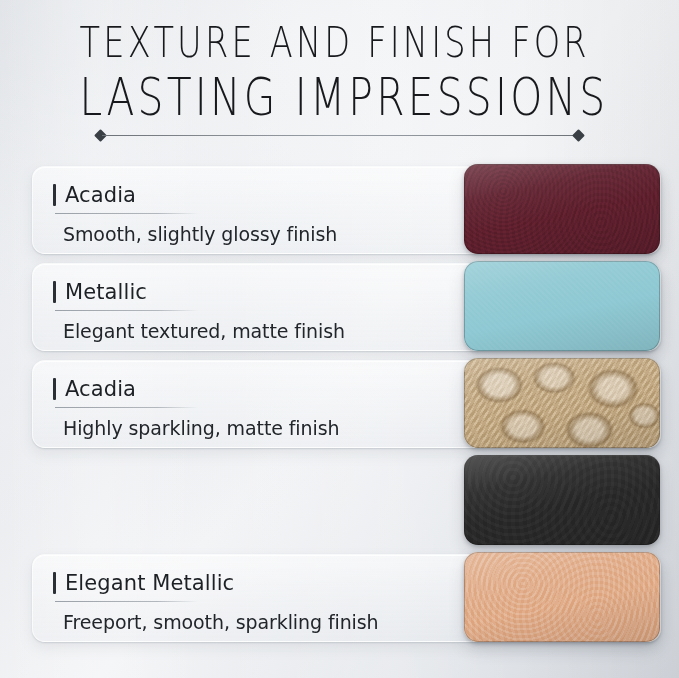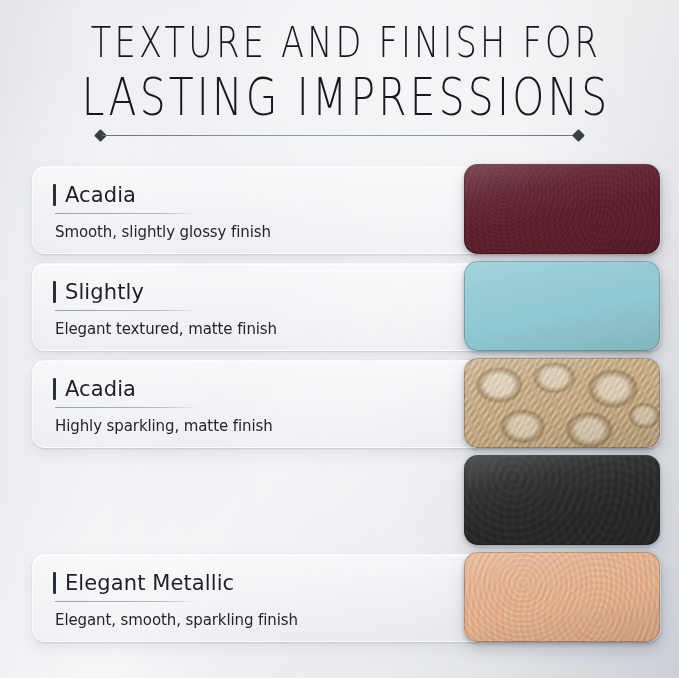--- a/index.html
+++ b/index.html
@@ -36,21 +36,21 @@
         rgba(255,255,255,.16) 58%,
         rgba(255,255,255,.00) 76%,
         rgba(0,0,0,.035) 100%);
     pointer-events:none;
   }
 
   
   #header {
     position: absolute;
     left: 13px; right: 0; top: 22px;
-    text-align: center;
+    text-align: left;
     z-index: 3;
   }
   .title-line {
     font-family: "DejaVu Sans", sans-serif;
     font-weight: 300;
     color: #17191c;
     white-space: nowrap;
     line-height: 1.0;
     transform: scaleX(0.80);
     transform-origin: 50% 50%;
@@ -150,24 +150,24 @@
   }
   .name-rule {
     margin-left: 2px;
     margin-top: 5px;
     width: 143px;
     height: 1px;
     background: linear-gradient(90deg, #9ba1a8 0%, #b3b8be 72%, rgba(179,184,190,0) 100%);
   }
   .desc {
     margin-top: 9px;
-    margin-left: 2px;
+    margin-left: 10px;
     font-family: "DejaVu Sans", sans-serif;
     font-weight: 400;
-    font-size: 15px;
+    font-size: 19px;
     color: #22262b;
     letter-spacing: -.1px;
     white-space: nowrap;
   }
 
   
   .swatch {
     position: absolute;
     left: 464px;
     top: 2px;
@@ -228,21 +228,21 @@
         <div class="grain" style="background: repeating-radial-gradient(circle at 20% 30%, rgba(255, 255, 255, 0.1) 0px, rgba(255, 255, 255, 0.1) 2px, rgba(0, 0, 0, 0.1) 2px, rgba(0, 0, 0, 0.1) 4px), repeating-radial-gradient(circle at 70% 65%, rgba(255, 255, 255, 0.08) 0px, rgba(255, 255, 255, 0.08) 3px, rgba(0, 0, 0, 0.08) 3px, rgba(0, 0, 0, 0.08) 6px);"></div>
         <div class="gloss"></div>
         <div class="edge"></div>
       </div>
     </div>
     <div class="row">
       <div class="card">
         <div class="card-text">
           <div class="name-wrap">
             <span class="accent-bar"></span>
-            <span class="name">Slightly</span>
+            <span class="name">Metallic</span>
           </div>
           <div class="name-rule"></div>
           <div class="desc">Elegant textured, matte finish</div>
         </div>
       </div>
       <div class="swatch">
         <div class="base" style="background: rgb(143, 201, 211);"></div>
         <div class="grain" style="background: repeating-linear-gradient(45deg, rgba(255, 255, 255, 0.05) 0px, rgba(255, 255, 255, 0.05) 2px, rgba(0, 0, 0, 0.03) 2px, rgba(0, 0, 0, 0.03) 4px); opacity: 0.35;"></div>
         <div class="gloss"></div>
         <div class="edge"></div>
@@ -275,21 +275,21 @@
       </div>
     </div>
     <div class="row">
       <div class="card">
         <div class="card-text">
           <div class="name-wrap">
             <span class="accent-bar"></span>
             <span class="name">Elegant Metallic</span>
           </div>
           <div class="name-rule"></div>
-          <div class="desc">Elegant, smooth, sparkling finish</div>
+          <div class="desc">Freeport, smooth, sparkling finish</div>
         </div>
       </div>
       <div class="swatch">
         <div class="base" style="background: rgb(224, 171, 135);"></div>
         <div class="grain" style="background: repeating-radial-gradient(circle at 30% 35%, rgba(255, 255, 255, 0.22) 0px, rgba(255, 255, 255, 0.22) 2px, rgba(0, 0, 0, 0.1) 2px, rgba(0, 0, 0, 0.1) 5px), repeating-radial-gradient(circle at 68% 72%, rgba(255, 255, 255, 0.18) 0px, rgba(255, 255, 255, 0.18) 3px, rgba(0, 0, 0, 0.08) 3px, rgba(0, 0, 0, 0.08) 6px);"></div>
         <div class="gloss"></div>
         <div class="edge"></div>
       </div>
     </div>
   </div>

